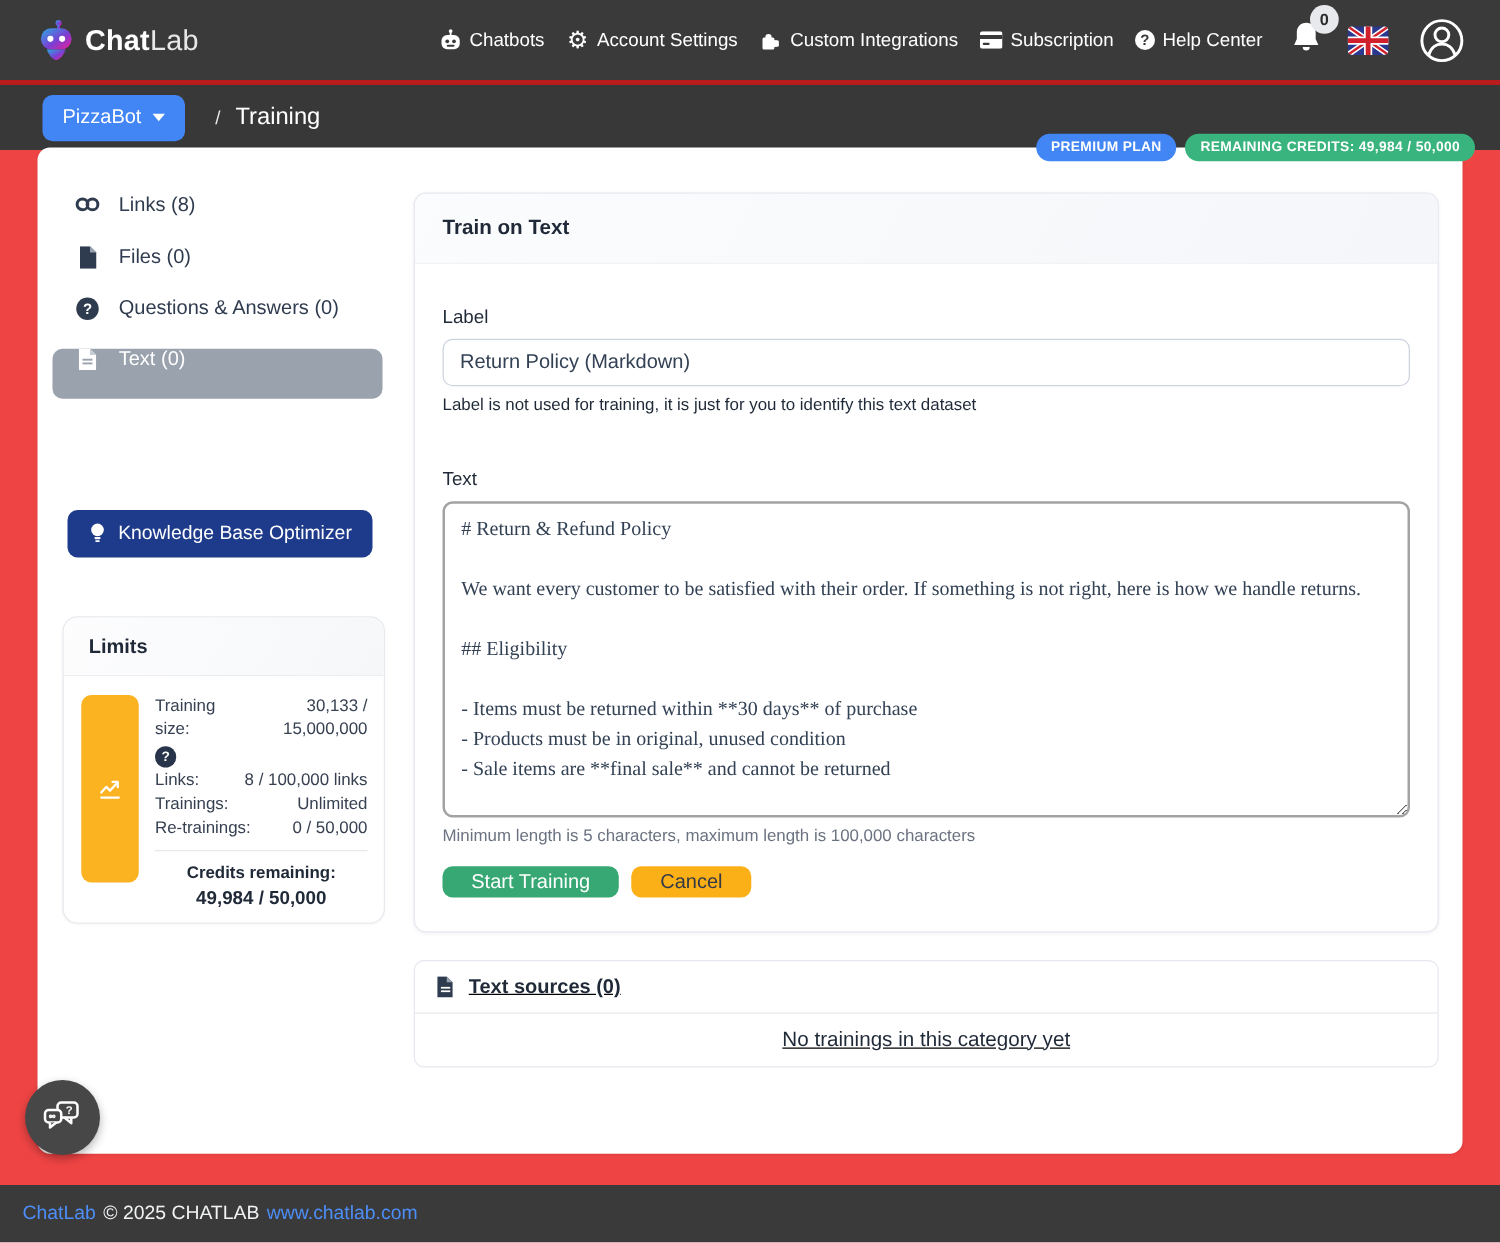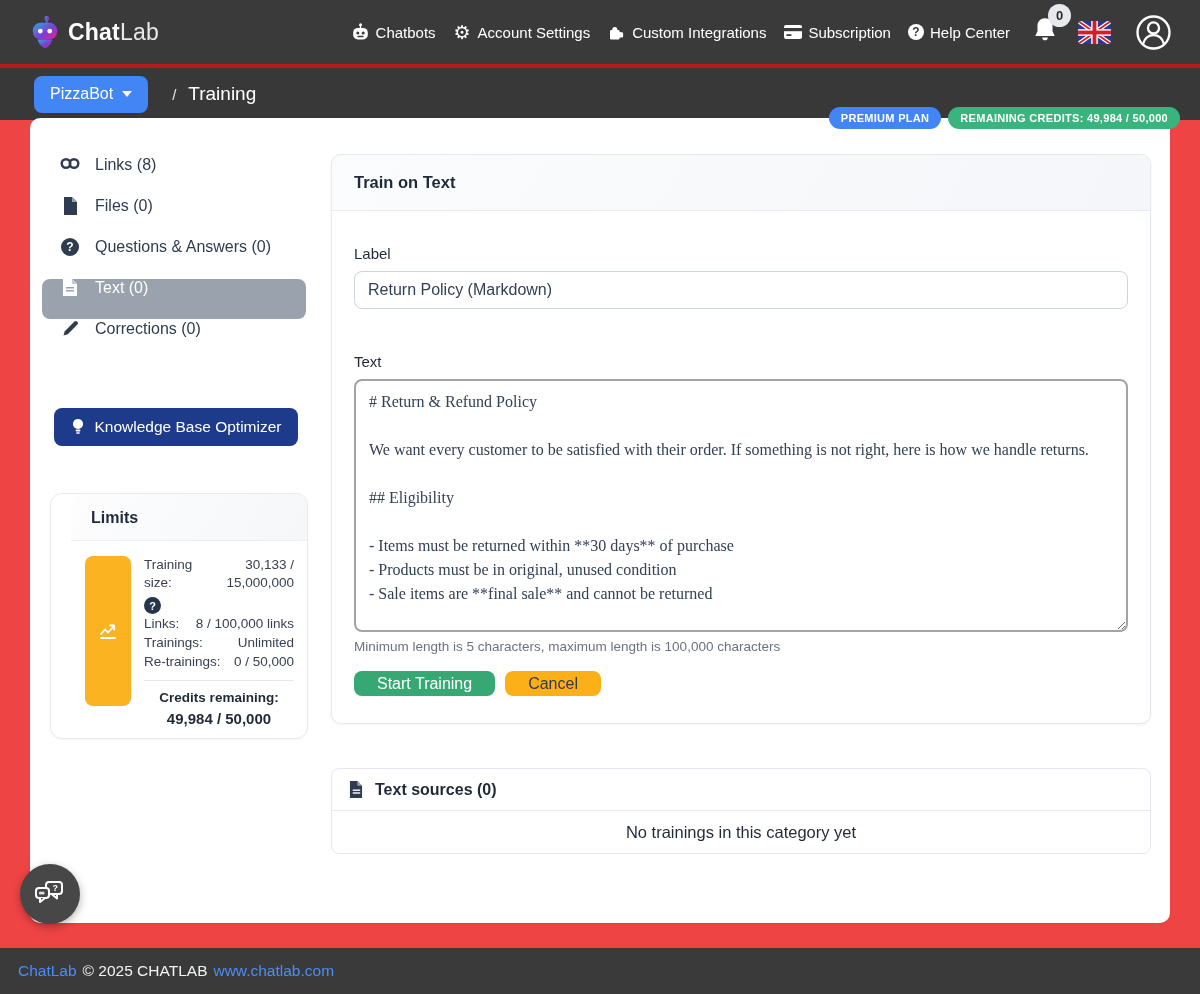--- a/index.html
+++ b/index.html
@@ -43,21 +43,21 @@
   
   .sidebar { position:absolute; left:12px; top:38px; width:264px; }
   .side-item { display:flex; align-items:flex-start; gap:15px; height:40px; margin-bottom:1px; padding:0 18px; font-size:16px; color:#2f3b4e; border-radius:8px; cursor:pointer; }
   .side-item.selected { background:#9aa2ae; color:#fff; }
   .side-ico { width:20px; display:inline-flex; justify-content:center; align-items:center; flex:none; }
   .qa-circle { width:18px; height:18px; border-radius:50%; background:#2f3b4e; color:#fff; font-size:12px; font-weight:700; display:inline-flex; align-items:center; justify-content:center; }
 
   .kb-btn { position:absolute; left:24px; top:290px; width:244px; height:38px; background:#1d3b8a; border:none; border-radius:8px; color:#fff; font-size:15.5px; font-family:inherit; display:flex; align-items:center; justify-content:center; gap:10px; cursor:pointer; }
 
   
-  .limits-card { position:absolute; left:20px; top:375px; width:258px; height:246px; background:#fff; border:1px solid #e7e9ee; border-radius:12px; box-shadow:0 1px 2px rgba(0,0,0,.04);padding-left:20px; }
+  .limits-card { position:absolute; left:20px; top:375px; width:258px; height:246px; background:#fff; border:1px solid #e7e9ee; border-radius:12px; box-shadow:0 1px 2px rgba(0,0,0,.04); }
   .limits-header { padding:15px 20px 13px; font-size:16px; font-weight:700; color:#1f2937; border-bottom:1px solid #eceef2; background:linear-gradient(120deg,#fdfdfe 0%,#f5f7f9 100%); border-radius:12px 12px 0 0; }
   .limits-body { display:flex; gap:13px; padding:15px 13px 14px 14px; }
   .limits-chart { width:46px; height:150px; background:#fbb321; border-radius:8px; flex:none; display:flex; align-items:center; justify-content:center; }
   .limits-info { flex:1; font-size:13.5px; color:#374151; }
   .limits-row { display:flex; justify-content:space-between; line-height:18px; margin-bottom:1px; }
   .lr-label { max-width:84px; display:flex; flex-wrap:wrap; align-items:center; gap:5px; }
   .lr-value { text-align:right; max-width:118px; color:#374151; }
   .mini-help { width:17px; height:17px; border-radius:50%; background:#273449; color:#fff; font-size:11px; font-weight:700; display:inline-flex; align-items:center; justify-content:center; cursor:pointer; flex:none; }
   .limits-divider { border:none; border-top:1px solid #e5e7eb; margin:9px 0 9px; }
   .credits-label { text-align:center; font-weight:700; font-size:13.5px; color:#1f2937; }
@@ -72,21 +72,21 @@
   .field-helper { font-size:13.5px; color:#1f2937; margin-top:7px; }
   .field-helper.muted { color:#6b7280; }
   .field-gap { margin-top:44px; }
   .text-area { display:block; width:100%; height:253px; border:2px solid #a3a3a3; border-radius:8px; padding:9px 13px; font-size:16px; line-height:24px; color:#334155; font-family:Liberation Serif, serif; resize:vertical; outline:none; overflow:hidden; }
   .btn-row { display:flex; gap:10px; margin-top:17px; }
   .btn { border:none; border-radius:8px; height:25px; padding:0 23px; font-size:16px; font-family:inherit; cursor:pointer; }
   .btn-start { background:#37a873; color:#fff; }
   .btn-cancel { background:#fbb018; color:#333a45; }
 
   
-  .sources-panel { position:absolute; left:301px; top:650px; width:820px; background:#fff; border:1px solid #e5e8ee; border-radius:8px; }
+  .sources-panel { position:absolute; left:301px; top:650px; width:820px; background:#fff; border:1px solid #e5e8ee; border-radius:8px;text-decoration:underline; }
   .sources-header { height:42px; display:flex; align-items:center; gap:12px; padding:0 17px; border-bottom:1px solid #e8eaee; font-size:16px; font-weight:600; color:#1f2937; }
   .sources-empty { height:42px; display:flex; align-items:center; justify-content:center; font-size:16.5px; font-weight:500; color:#1f2937; }
 
   
   .chat-fab { position:absolute; left:20px; top:864px; width:60px; height:60px; border-radius:50%; background:#474747; display:flex; align-items:center; justify-content:center; box-shadow:0 3px 8px rgba(0,0,0,.3); cursor:pointer; z-index:50; }
 
   
   .footer { position:absolute; left:0; right:0; bottom:0; height:46px; background:#3a3a3a; display:flex; align-items:center; gap:6px; padding:0 18px; font-size:15.5px; color:#f1f3f5; z-index:30; }
   .footer .flink { color:#4d8df6; cursor:pointer; }
 </style>
@@ -238,28 +238,20 @@
       <div class="side-item selected">
         <span class="side-ico">
           <svg width="14" height="17" viewBox="0 0 14 17">
               <path fill="#fff" d="M0 0h9l5 5v12H0z"></path>
               <path fill="#c6ccd5" d="M9 0l5 5H9z"></path>
               <rect x="3" y="8" width="8" height="1.5" fill="#9aa2ae"></rect>
               <rect x="3" y="11" width="8" height="1.5" fill="#9aa2ae"></rect>
             </svg>
         </span>
         <span>Text (0)</span>
-      </div>
-      <div class="side-item">
-        <span class="side-ico">
-          <svg width="17" height="17" viewBox="0 0 17 17" fill="#2f3b4e">
-              <path d="M1.5 15.5l1.3-4.3L12.4 1.6a2 2 0 0 1 2.8 0l.2.2a2 2 0 0 1 0 2.8L5.8 14.2 1.5 15.5z"></path>
-            </svg>
-        </span>
-        <span>Corrections (0)</span>
       </div>
     </div>
 
     <button class="kb-btn">
       <span style="display:inline-flex;">
         <svg width="14" height="18" viewBox="0 0 15 19" fill="#fff">
             <circle cx="7.5" cy="6.2" r="5.4"></circle>
             <rect x="5" y="12.2" width="5" height="2" rx="0.6"></rect>
             <rect x="5.6" y="15" width="3.8" height="1.6" rx="0.6"></rect>
           </svg>
@@ -310,20 +302,21 @@
           <div class="credits-value">49,984 / 50,000</div>
         </div>
       </div>
     </div>
 
     <div class="train-panel">
       <div class="panel-header">Train on Text</div>
       <div class="panel-body">
         <div class="field-label">Label</div>
         <input class="text-input" type="text" value="Return Policy (Markdown)" style="">
+        <div class="field-helper">Label is not used for training, it is just for you to identify this text dataset</div>
 
         <div class="field-label field-gap">Text</div>
         <textarea class="text-area" spellcheck="false" style=""># Return &amp; Refund Policy
 
 We want every customer to be satisfied with their order. If something is not right, here is how we handle returns.
 
 ## Eligibility
 
 - Items must be returned within **30 days** of purchase
 - Products must be in original, unused condition

